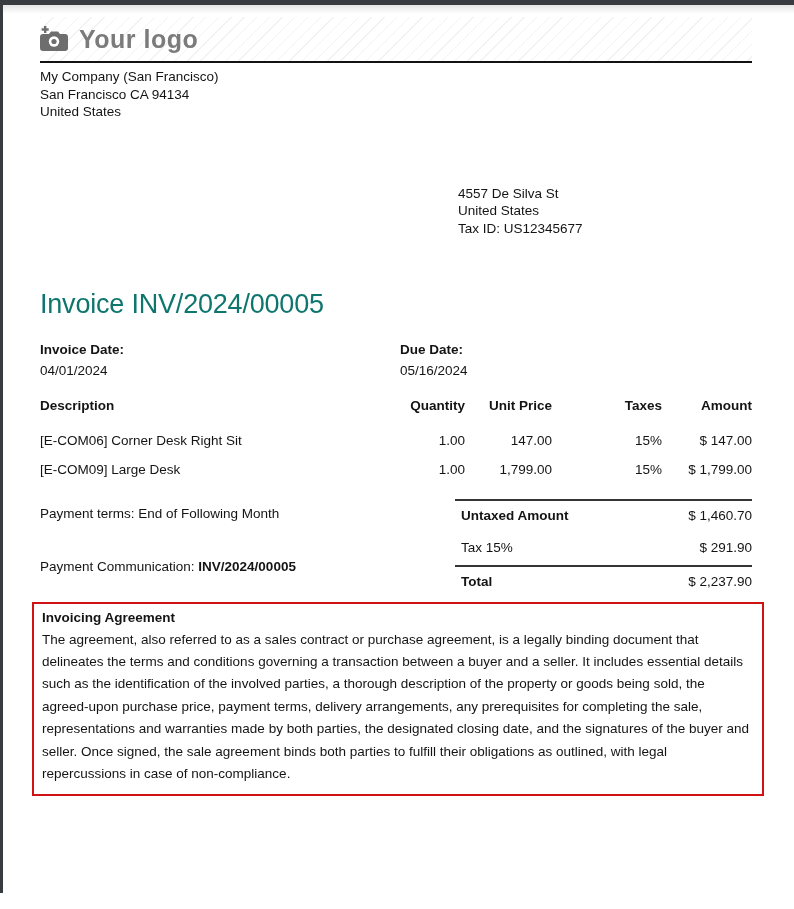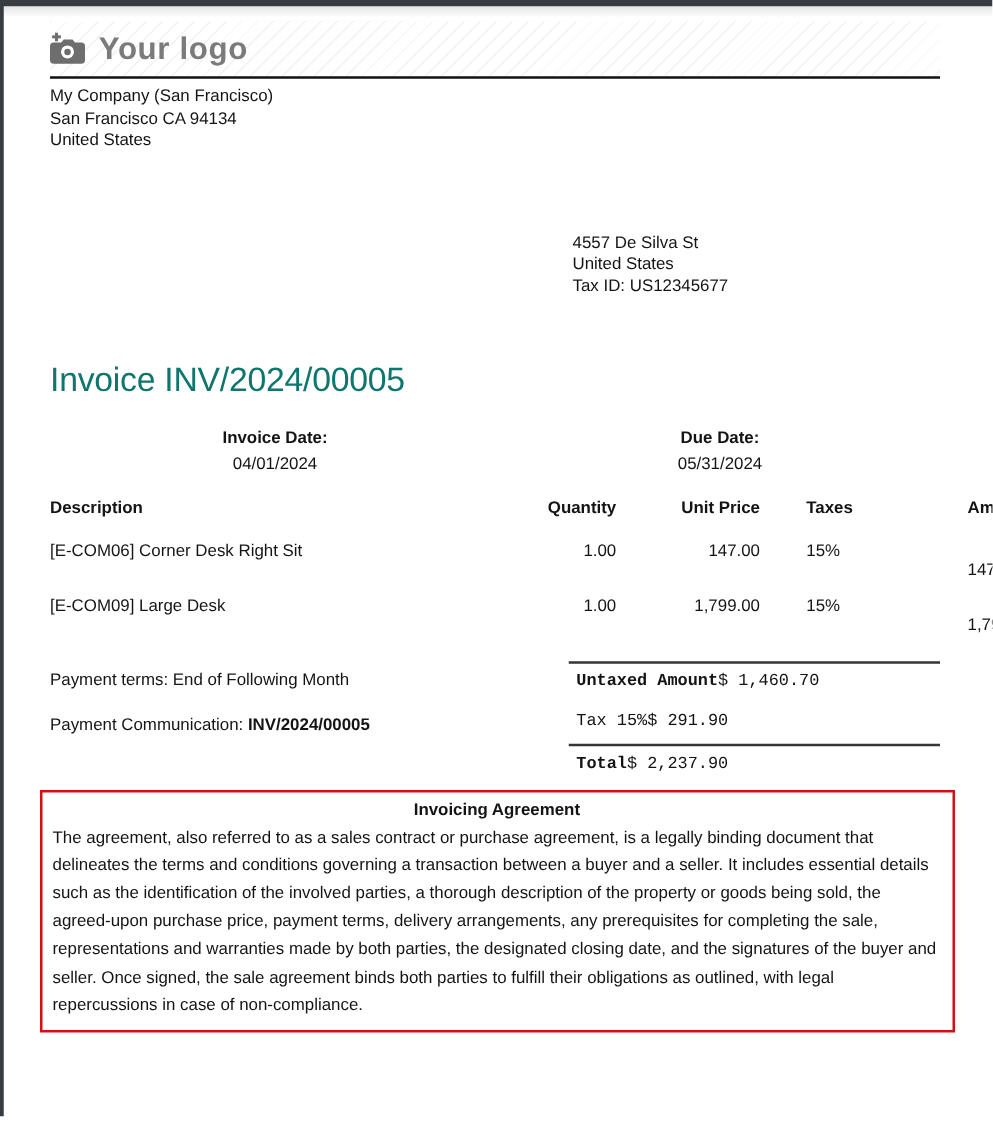--- a/index.html
+++ b/index.html
@@ -49,62 +49,60 @@
   .customer-block {
     margin-top: 64px; margin-left: 418px;
     font-size: 13.5px; line-height: 17.6px;
   }
 
   .invoice-title {
     margin-top: 51px;
     font-size: 27px; font-weight: 400; color: #0f766e; letter-spacing: -0.2px;
   }
 
-  .dates-row { margin-top: 22px; display: grid; grid-template-columns: 360px 1fr; text-align: center; }
+  .dates-row { margin-top: 22px; display: grid; grid-template-columns: 360px 1fr; }
   .date-label { font-size: 13.5px; font-weight: 700; }
   .date-value { font-size: 13.5px; margin-top: 6px; }
 
   
   .items-table { margin-top: 20px; font-size: 13.5px; }
   .items-header, .items-row {
     display: grid;
     grid-template-columns: 345px 80px 87px 110px 1fr;
     align-items: baseline;
-    gap: 28px;
   }
   .items-header { font-weight: 700; padding-bottom: 6px; }
   .items-row { padding-top: 14px; }
   .col-qty, .col-price, .col-amount { text-align: right; }
-  .col-taxes { text-align: left; padding-left: 9px; }
+  .col-taxes { text-align: right; padding-left: 9px; }
 
   
   .bottom-section { margin-top: 22px; display: flex; }
   .payment-col { flex: 1; font-size: 13.5px; }
   .payment-terms { margin-top: 7px; }
-  .payment-comm { margin-top: 21px; }
+  .payment-comm { margin-top: 38px; }
   .payment-comm b { font-weight: 700; }
 
   .totals-col { width: 297px; font-size: 13.5px; }
   .totals-rule { border-top: 2px solid #353535; }
   .totals-row {
-    display: flex; 
+    display: flex; justify-content: space-between;
     padding: 7px 0 7px 6px;
-    font-family: Liberation Mono, monospace;
   }
   .totals-row.bold .t-label { font-weight: 700; }
   .totals-row.tax-row { padding-top: 10px; padding-bottom: 10px; }
 
   
   .agreement-box {
     margin: 6px 0 0 -8px;
     width: 732px;
     border: 2px solid #d01212;
     padding: 6px 9px 9px 8px;
   }
-  .agreement-title { font-size: 13.5px; font-weight: 700; text-align: center; }
+  .agreement-title { font-size: 13.5px; font-weight: 700; }
   .agreement-body {
     margin-top: 4px;
     font-size: 13.5px; line-height: 22.4px;
   }
 </style>
 </head>
 <body>
 
 <div class="frame-top"></div>
 <div class="frame-top-shadow"></div>
@@ -139,21 +137,21 @@
 
     <h1 class="invoice-title">Invoice INV/2024/00005</h1>
 
     <div class="dates-row">
       <div>
         <div class="date-label">Invoice Date:</div>
         <div class="date-value">04/01/2024</div>
       </div>
       <div>
         <div class="date-label">Due Date:</div>
-        <div class="date-value">05/31/2024</div>
+        <div class="date-value">05/16/2024</div>
       </div>
     </div>
 
     <div class="items-table">
       <div class="items-header">
         <div class="col-desc">Description</div>
         <div class="col-qty">Quantity</div>
         <div class="col-price">Unit Price</div>
         <div class="col-taxes">Taxes</div>
         <div class="col-amount">Amount</div>

